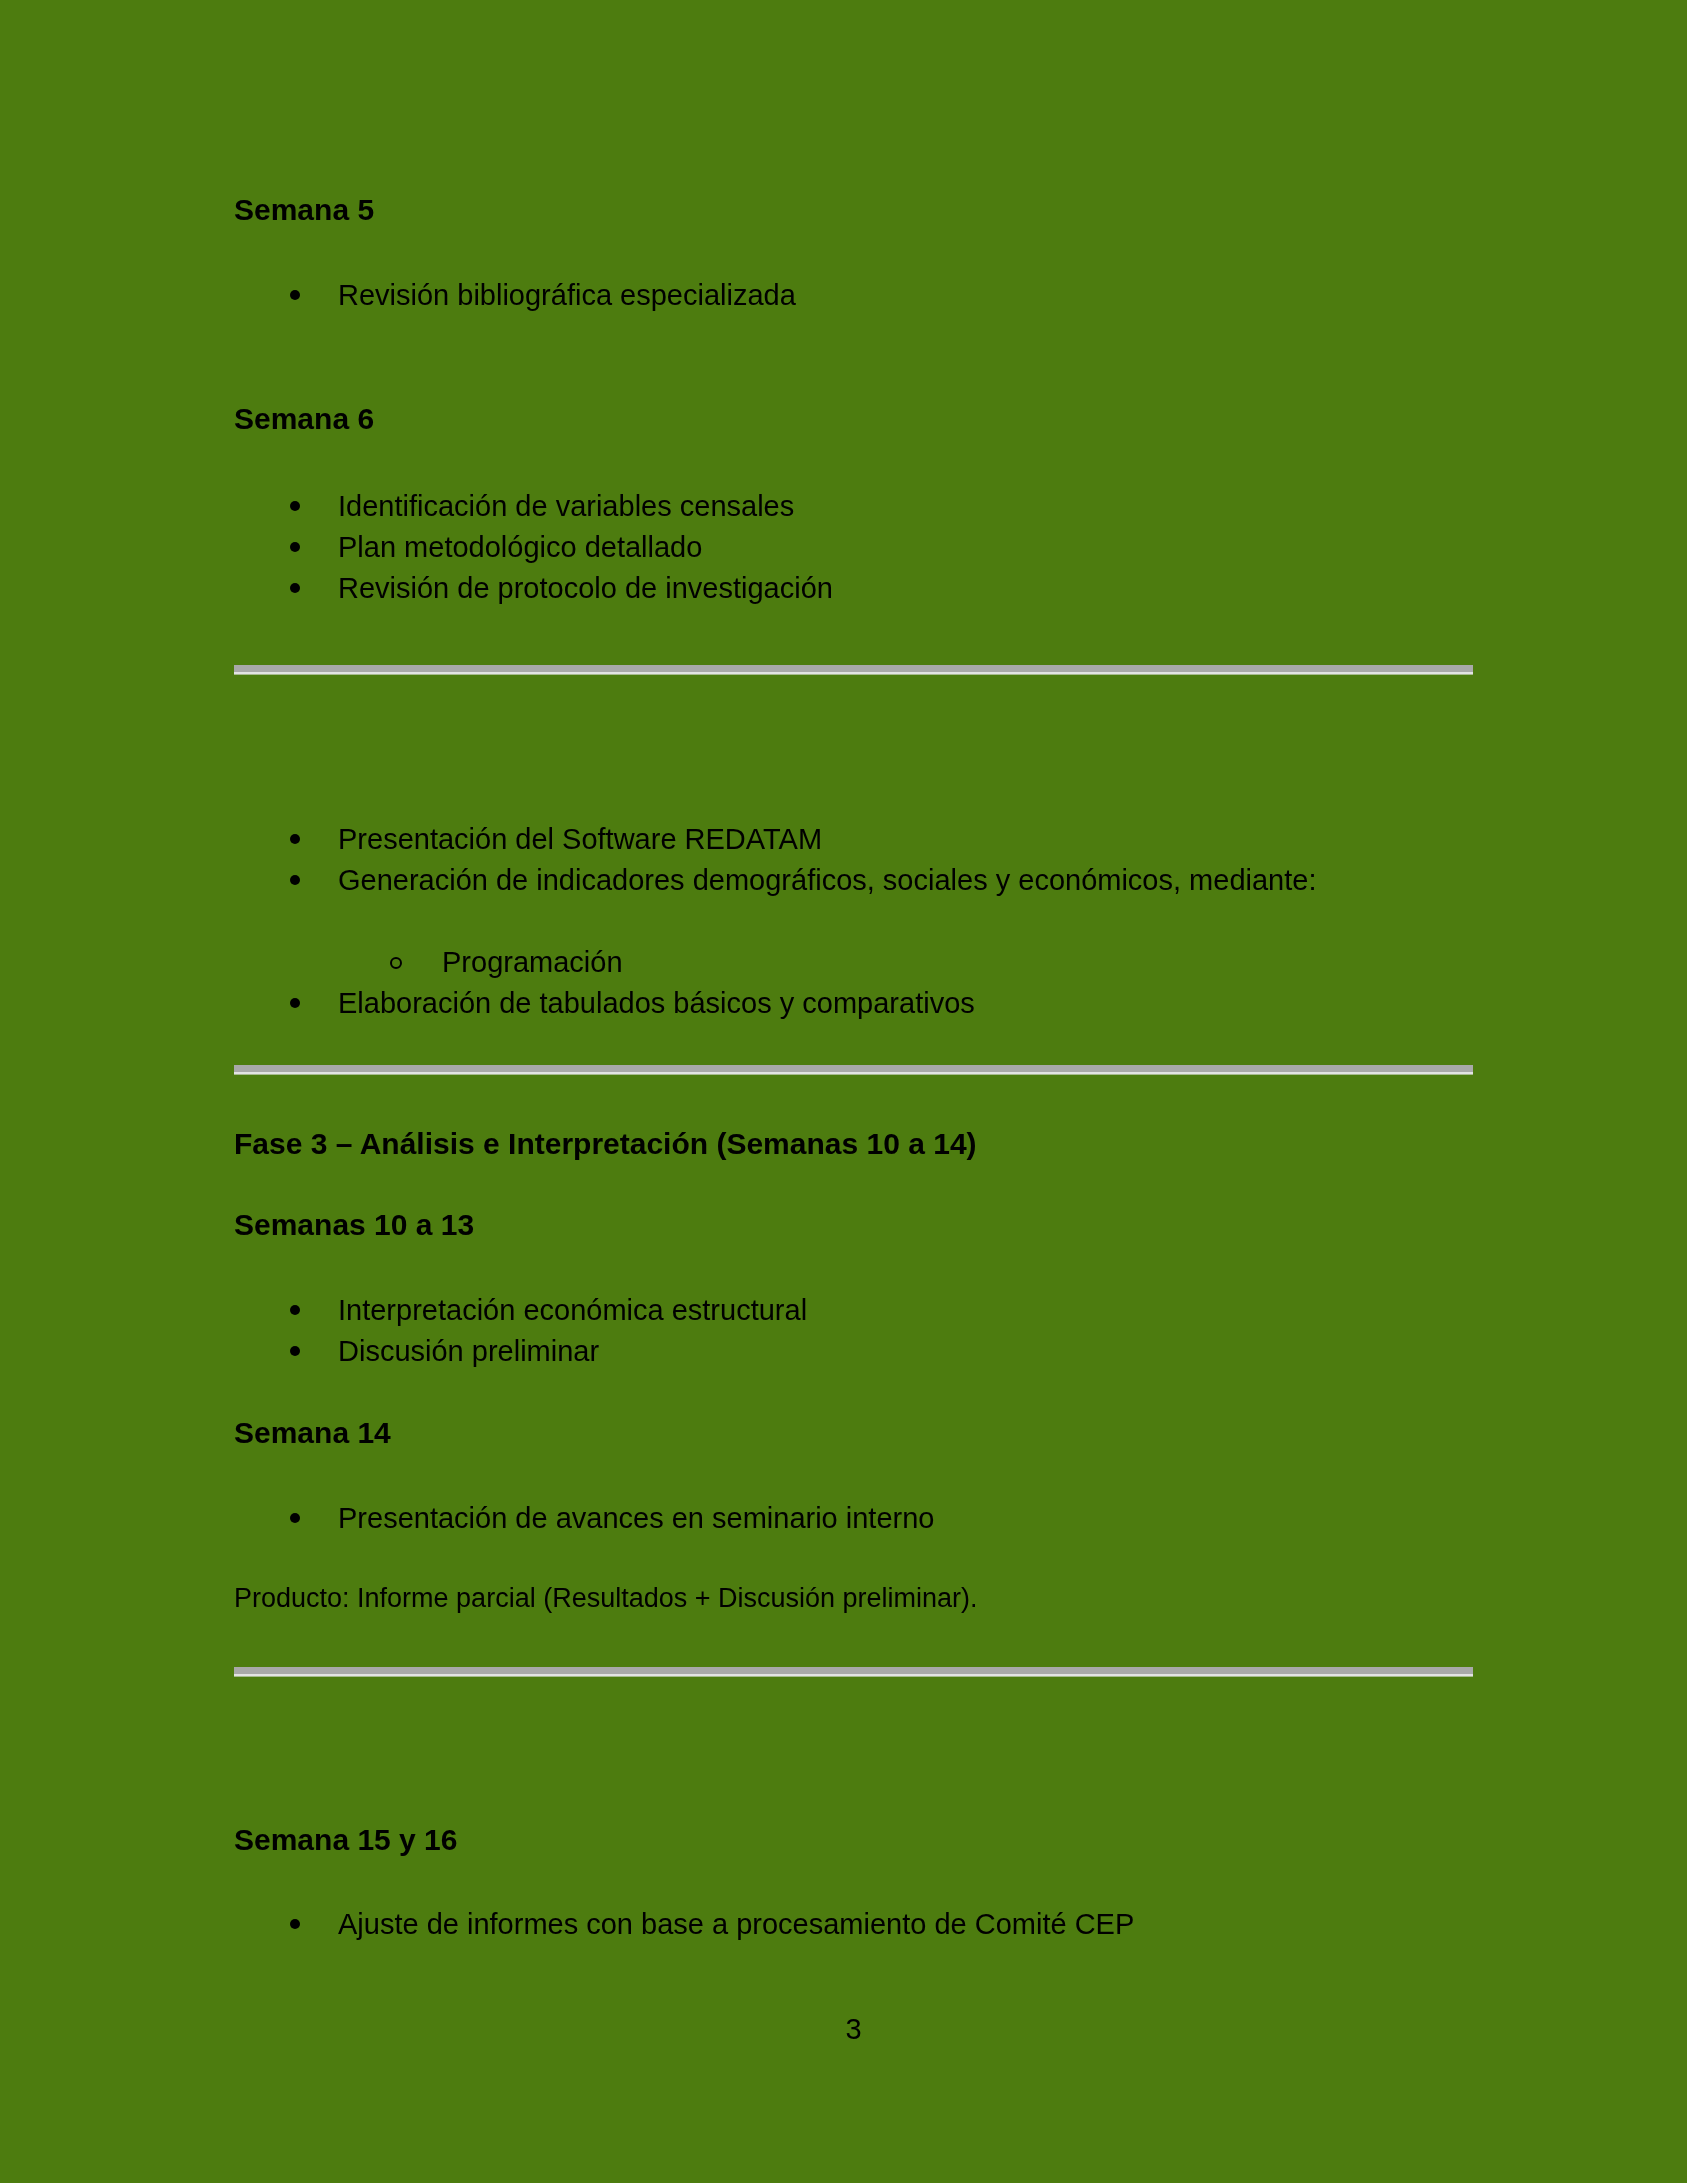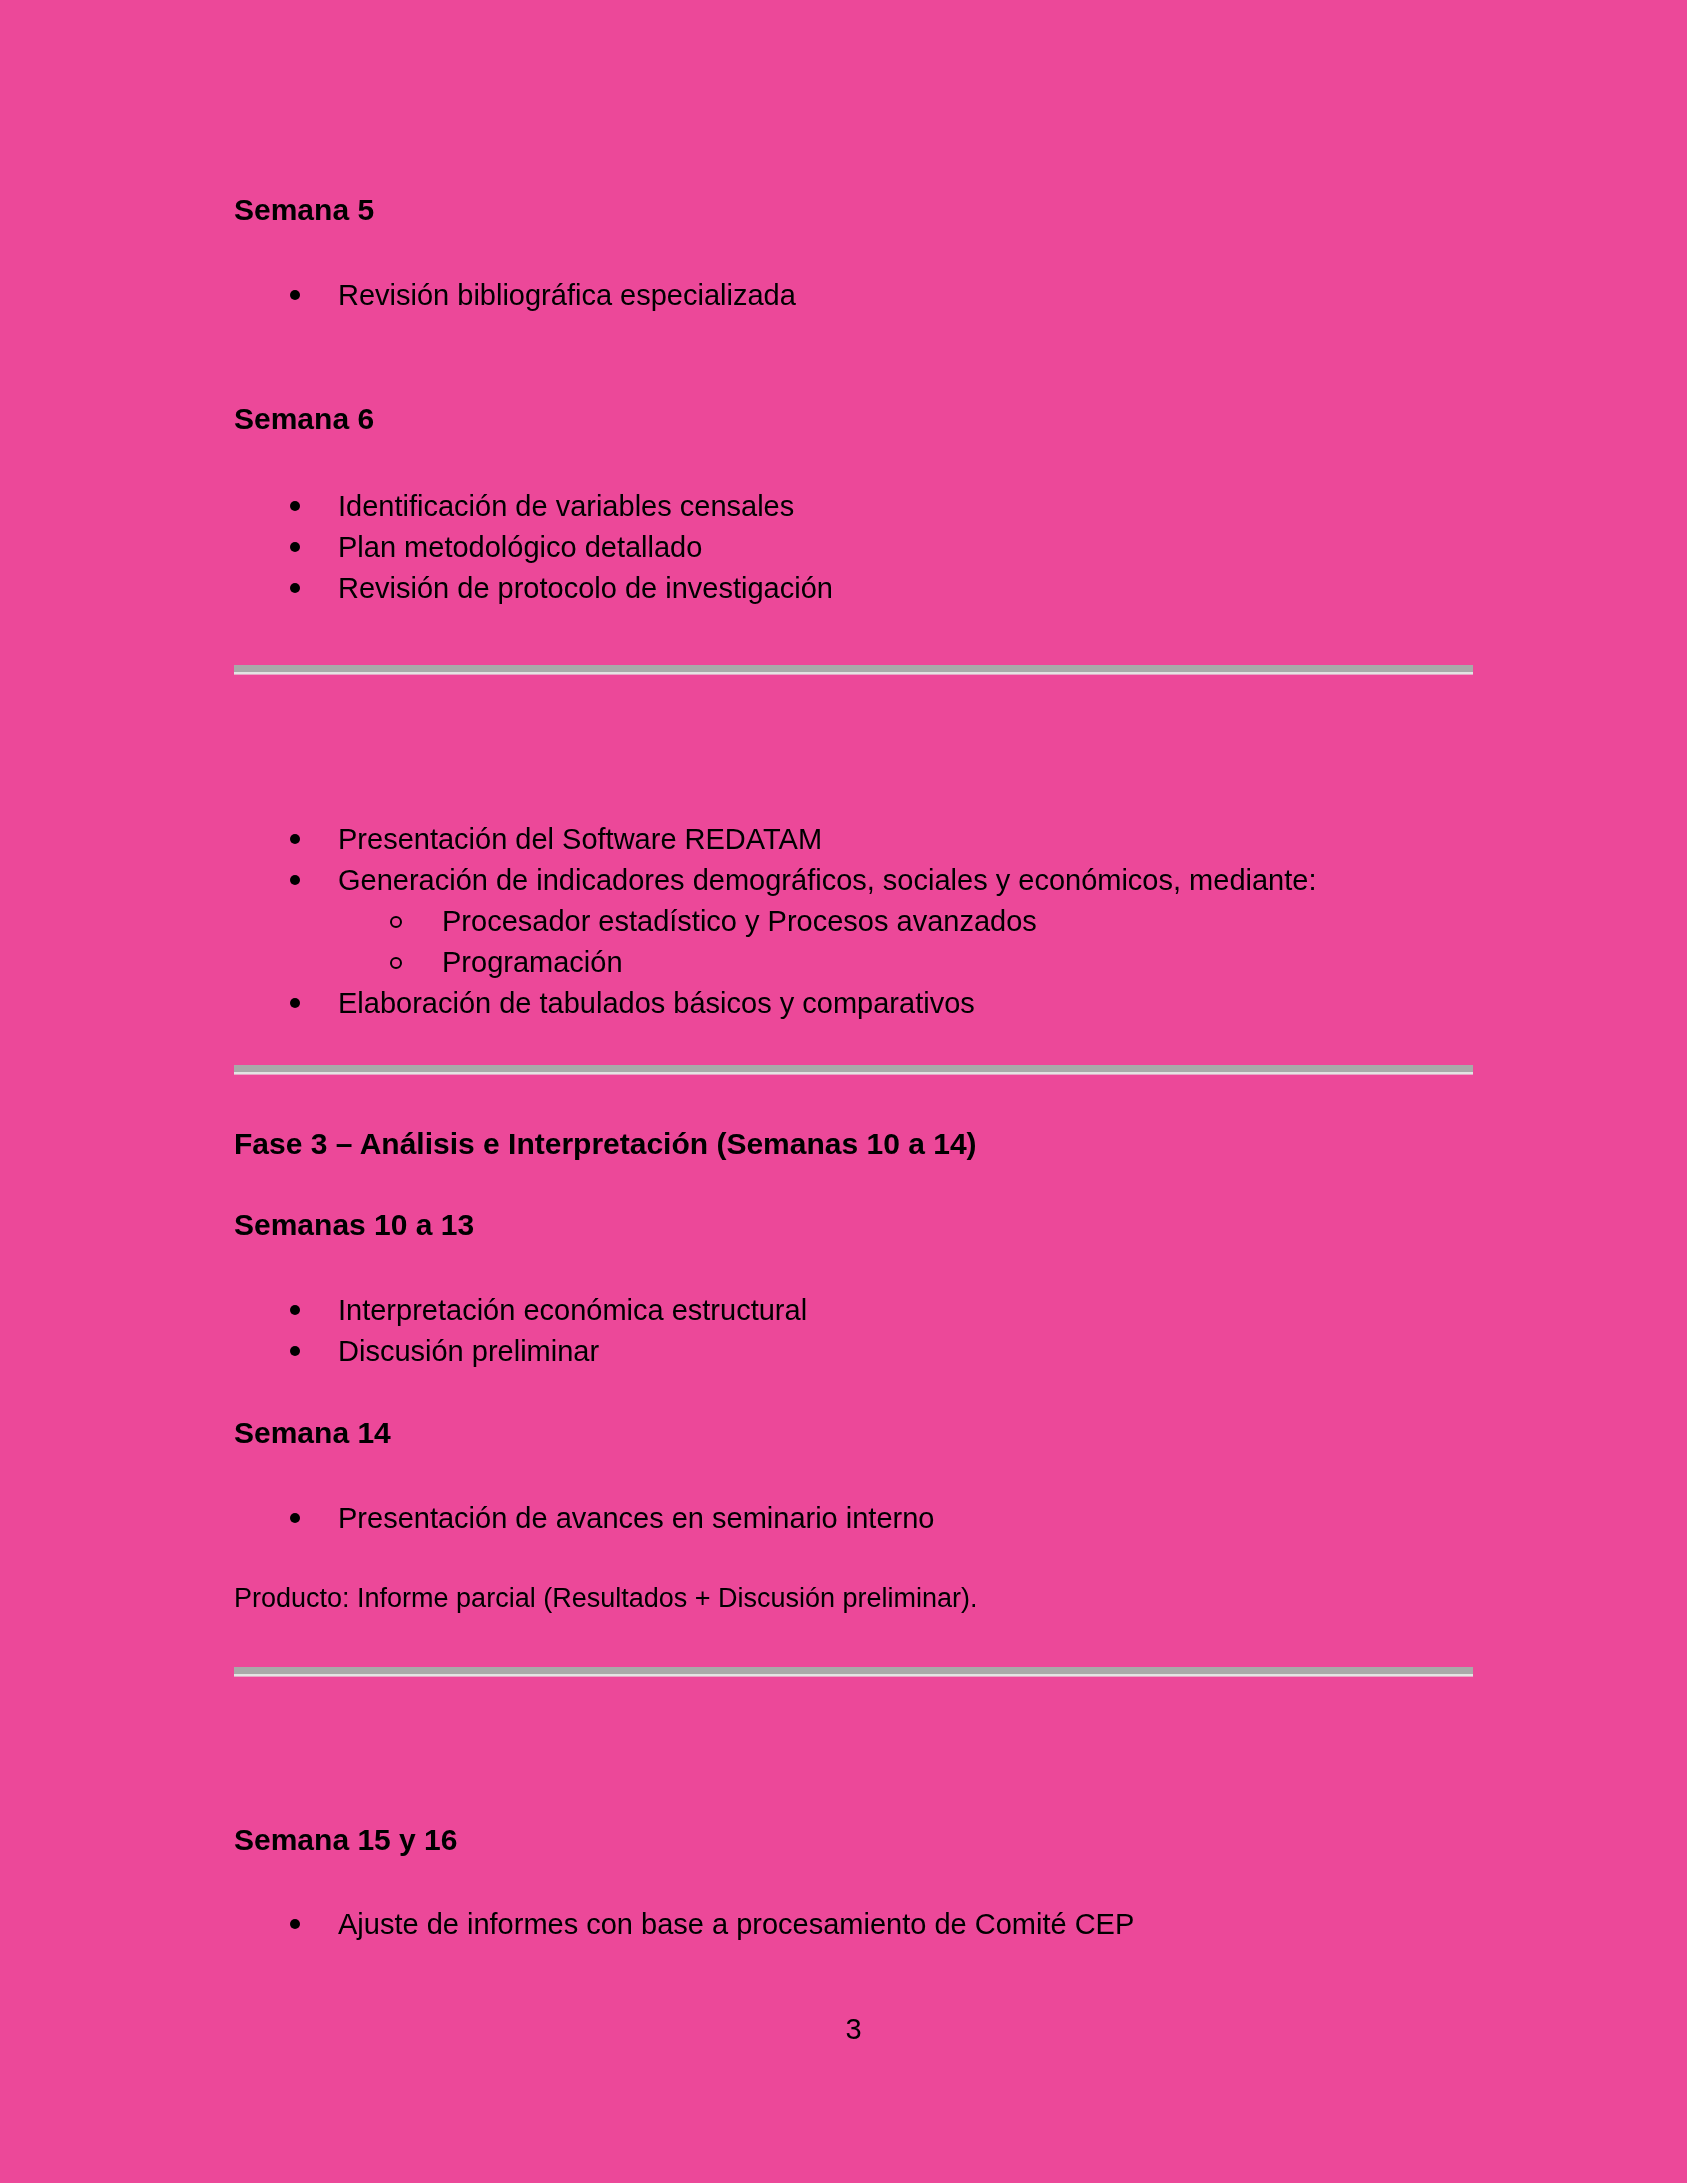--- a/index.html
+++ b/index.html
@@ -4,21 +4,21 @@
 <style>
   html,body{margin:0;padding:0;}
   body{
     width:1687px;height:2183px;
     background:#ffffff;
     position:relative;
     font-family:"Liberation Sans", sans-serif;
     color:#000000;
     overflow:hidden;
   }
-  .page{position:absolute;inset:0;background:#ec4899;}
+  .page{position:absolute;inset:0;background:#4d7c0f;}
   .block{position:absolute;left:234px;white-space:nowrap;}
   .heading{font-weight:700;font-size:30px;line-height:1.15;}
   .para{font-weight:400;font-size:27px;line-height:1.15;}
   .li{position:absolute;display:flex;align-items:flex-start;white-space:nowrap;font-size:29px;line-height:1.15;}
   .li.l1{left:290px;}
   .li.l2{left:390px;}
   .dot{
     flex:none;width:10px;height:10px;border-radius:50%;
     background:#000;margin-top:11.2px;
   }
@@ -69,24 +69,20 @@
 
 
   <div class="li l1" style="top:823px">
     <span class="dot"></span>
     <span class="txt">Presentación del Software REDATAM</span>
   </div>
   <div class="li l1" style="top:864px">
     <span class="dot"></span>
     <span class="txt">Generación de indicadores demográficos, sociales y económicos, mediante:</span>
   </div>
-  <div class="li l2" style="top:905px">
-    <span class="circle"></span>
-    <span class="txt">Procesador estadístico y Procesos avanzados</span>
-  </div>
   <div class="li l2" style="top:946px">
     <span class="circle"></span>
     <span class="txt">Programación</span>
   </div>
   <div class="li l1" style="top:987px">
     <span class="dot"></span>
     <span class="txt">Elaboración de tabulados básicos y comparativos</span>
   </div>
 
   <div class="divider" style="top:1065px"></div>

